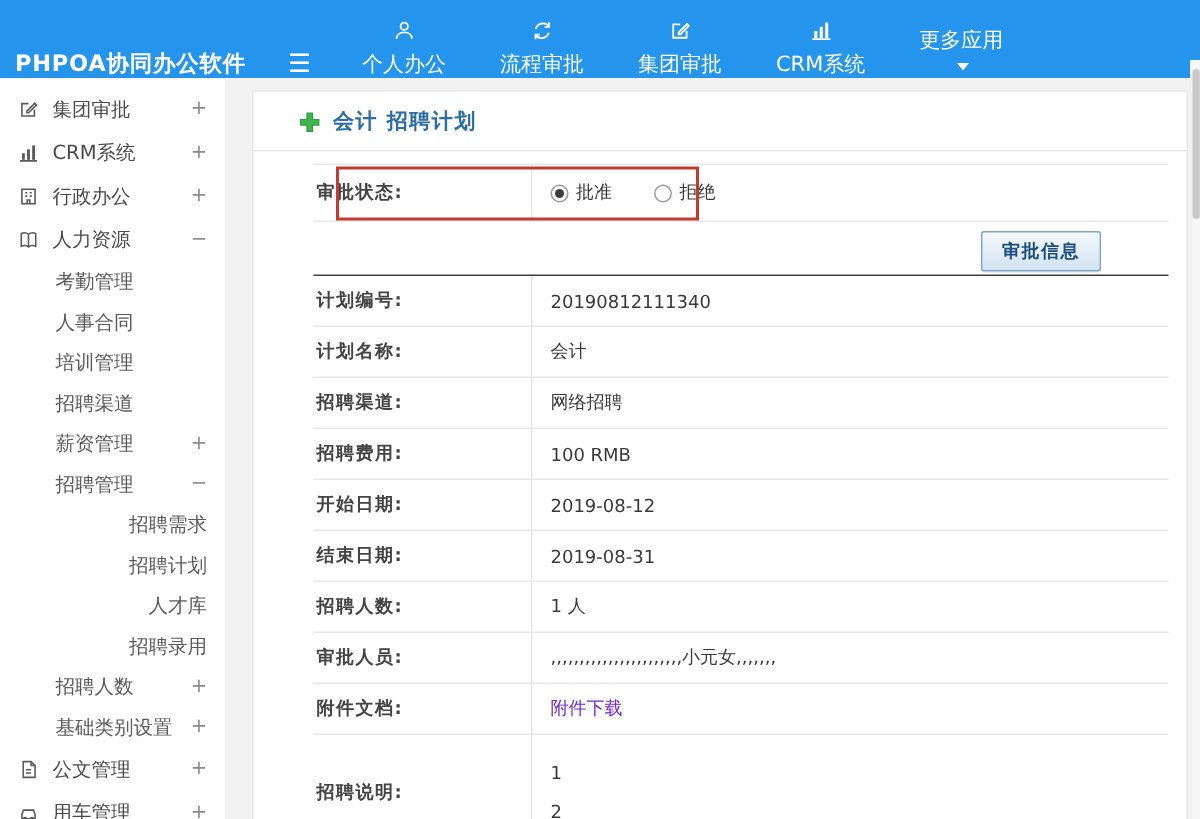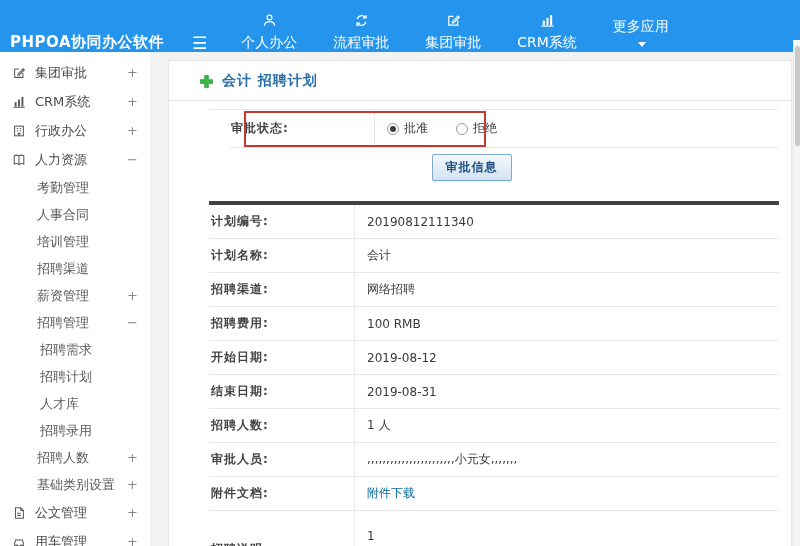--- a/index.html
+++ b/index.html
@@ -18,42 +18,42 @@
   .caret { width:0; height:0; border-left:4px solid transparent; border-right:4px solid transparent; border-top:5px solid #fff; margin-left:2px; }
   
   .layout { display:flex; height:506px; }
   
   .sidebar { width:150px; background:#fff; padding-top:6px; overflow:hidden; flex:none; }
   .side-item { display:flex; align-items:center; height:29px; padding:0 12px; color:#4a4a4a; cursor:pointer; font-size:13px; }
   .side-item .s-icon { width:16px; margin-right:7px; color:#5a5a5a; display:flex; }
   .side-item .s-icon svg { display:block; }
   .side-item .s-toggle { margin-left:auto; color:#8a8a8a; font-size:13px; line-height:1; }
   .side-item.lvl1 { height:27px; padding-left:37px; color:#5a5a5a; }
-  .side-item.lvl2 { height:27px; padding-left:40px; color:#5a5a5a; }
+  .side-item.lvl2 { height:27px; padding-left:40px; color:#5a5a5a;justify-content:flex-end; }
   
   .main { flex:1; padding:8px 8px 0 18px; }
   .panel { background:#fff; height:100%; border:1px solid #e6e6e6; overflow:hidden; }
   .panel-header { display:flex; align-items:center; gap:8px; padding:11px 0 10px 30px; border-bottom:1px solid #e3e3e3; }
   .plus-icon svg { display:block; }
   .panel-title { color:#2b6ea8; font-weight:bold; font-size:14px; letter-spacing:1px; }
   
   .form-table { margin:8px 12px 0 40px; border-top:1px solid #e8e8e8; }
   .form-row { display:flex; border-bottom:1px solid #e8e8e8; min-height:34px; position:relative; }
   .form-label { width:145px; flex:none; font-weight:bold; color:#444; font-size:12px; display:flex; align-items:center; padding:8px 10px 8px 2px; letter-spacing:1px; }
   .form-value { flex:1; border-left:1px solid #e8e8e8; padding:8px 12px; display:flex; align-items:center; font-size:12px; color:#3a3a3a;text-align:center; }
   .row-tall { min-height:78px; }
   .row-tall .form-value { white-space:pre-line; line-height:2.1; }
-  .button-row { display:flex; justify-content:center; align-items:center; padding:6px 45px 20px 0; border-bottom:4px solid #404040; min-height:36px; }
+  .button-row { display:flex; justify-content:flex-end; align-items:center; padding:6px 45px 2px 0; border-bottom:1px solid #404040; min-height:36px; }
   .approve-btn { border:1px solid #7da7c9; background:linear-gradient(#f4f9fd,#d2e3f2); color:#1b4e7e; font-weight:bold; font-size:12px; padding:4px 13px; border-radius:2px; cursor:pointer; letter-spacing:1px; font-family:inherit; box-shadow:0 1px 1px rgba(0,0,0,.08); }
   
   .radio { display:flex; align-items:center; gap:5px; margin-right:28px; cursor:pointer; }
   .radio-circle { width:12px; height:12px; border:1px solid #9a9a9a; border-radius:50%; background:#fff; position:relative; flex:none; }
   .radio-circle.checked::after { content:""; position:absolute; inset:2px; background:#3d3d3d; border-radius:50%; }
   .red-box { position:absolute; left:15px; top:1px; width:242px; height:36px; border:2px solid #c23b2e; pointer-events:none; }
-  .link { color:#0369a1; cursor:pointer; }
+  .link { color:#6d28d9; cursor:pointer; }
   
   .scrollbar { position:fixed; right:0; top:40px; width:7px; height:506px; background:#f5f5f5; border-left:1px solid #ebebeb; }
   .scrollbar .thumb { position:absolute; top:6px; left:1px; width:5px; height:100px; background:#c9c9c9; border-radius:3px; }
 </style>
 </head>
 <body>
 
 <header class="navbar">
   <div class="brand">PHPOA协同办公软件</div>
   <span class="hamburger">☰</span>
@@ -231,21 +231,21 @@
         <span class="plus-icon">
           <svg width="15" height="15" viewBox="0 0 16 16">
               <path d="M6 1.5h4V6h4.5v4H10v4.5H6V10H1.5V6H6z" fill="#3db54a" stroke="#2e9e3f" stroke-width="0.8"></path>
             </svg>
         </span>
         <span class="panel-title">会计 招聘计划</span>
       </div>
 
       <div class="form-table">
 
-        <div class="form-row" style="min-height:38px;margin-left:20px;">
+        <div class="form-row" style="min-height:38px;">
           <div class="form-label">审批状态:</div>
           <div class="form-value">
             <label class="radio">
               <span class="radio-circle checked"></span>
               <span>批准</span>
             </label>
             <label class="radio">
               <span class="radio-circle"></span>
               <span>拒绝</span>
             </label>

